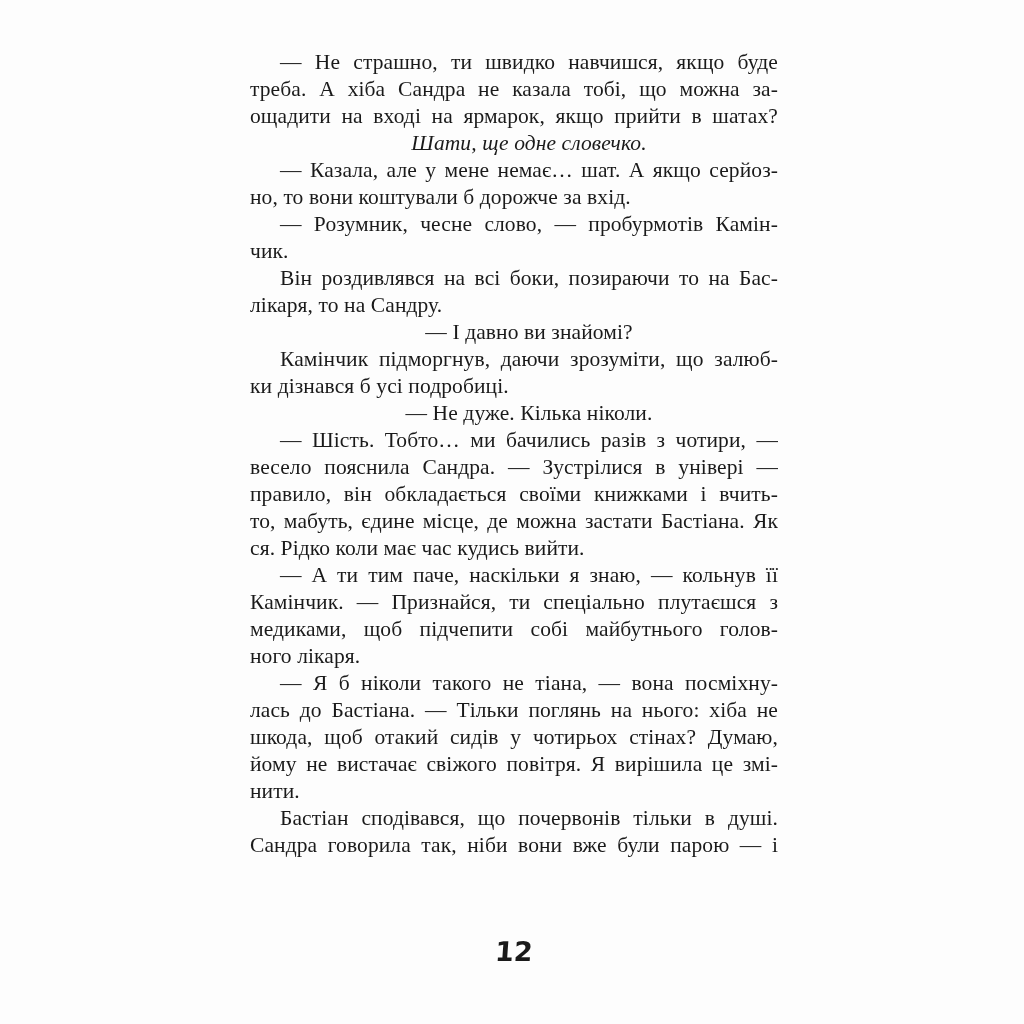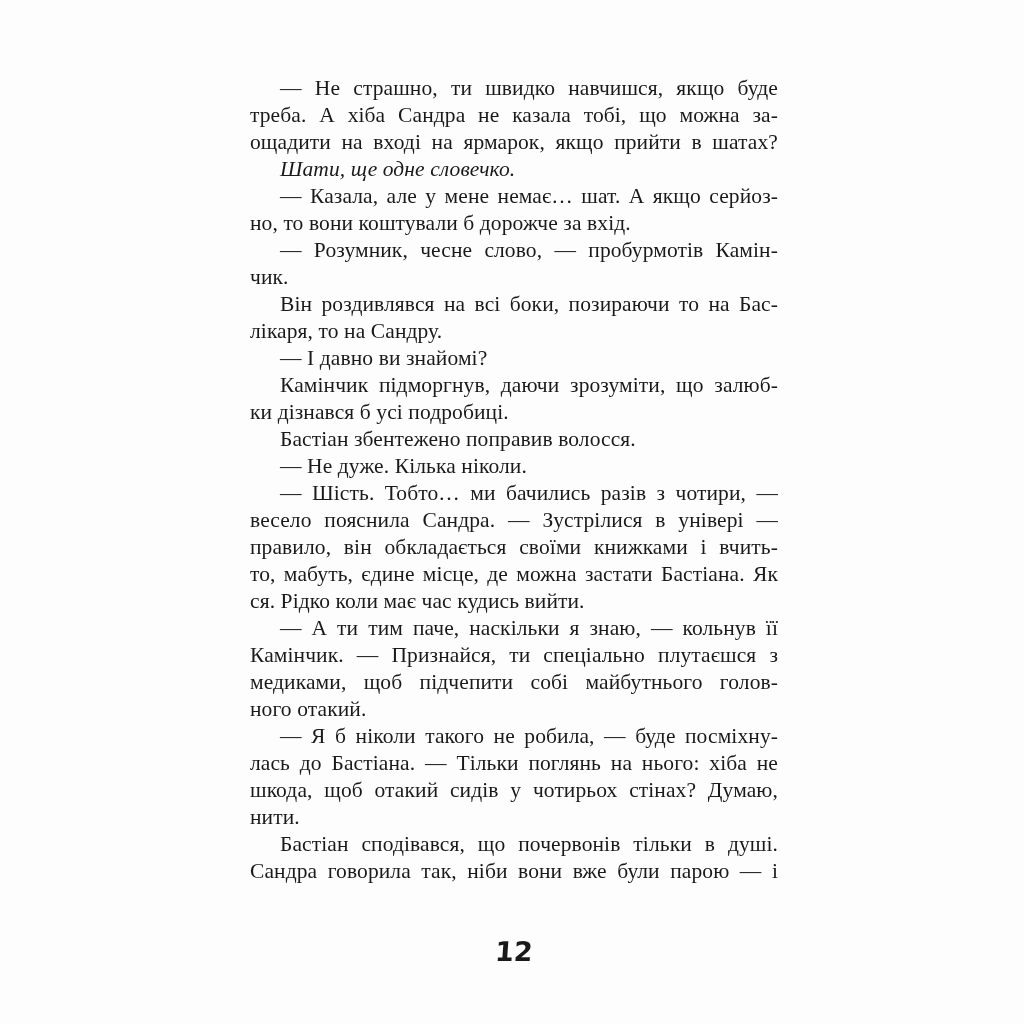--- a/index.html
+++ b/index.html
@@ -11,37 +11,37 @@
   }
   .page {
     position:relative;
     width:1024px; height:1024px;
     background: var(--paper);
     color: var(--ink);
     font-family: "Liberation Serif", "DejaVu Serif", serif;
   }
   .text-block {
     position:absolute;
-    left:250px; top:75px;
+    left:250px; top:49px;
     width:528px;
   }
   .line {
     height:27px;
     line-height:27px;
     font-size:21.5px;
     letter-spacing:0.1px;
     overflow:hidden;
     text-align:left;
   }
   .line.justify {
     text-align:justify;
     text-align-last:justify;
     -moz-text-align-last:justify;
   }
-  .line.indent { text-indent:30px; }
+  .line.indent { text-indent:30px;text-align:center; }
   .line.italic { font-style:italic; }
   .page-number {
     position:absolute;
     left:250px; top:937px;
     width:528px;
     text-align:center;
     font-family:"DejaVu Sans", sans-serif;
     font-weight:700;
     font-size:27px;
     line-height:30px;
@@ -59,32 +59,32 @@
       <div class="line indent italic">Шати, ще одне словечко.</div>
       <div class="line indent justify">— Казала, але у мене немає… шат. А якщо серйоз-</div>
       <div class="line">но, то вони коштували б дорожче за вхід.</div>
       <div class="line indent justify">— Розумник, чесне слово, — пробурмотів Камін-</div>
       <div class="line">чик.</div>
       <div class="line indent justify">Він роздивлявся на всі боки, позираючи то на Бас-</div>
       <div class="line">лікаря, то на Сандру.</div>
       <div class="line indent">— І давно ви знайомі?</div>
       <div class="line indent justify">Камінчик підморгнув, даючи зрозуміти, що залюб-</div>
       <div class="line">ки дізнався б усі подробиці.</div>
-      <div class="line indent">Бастіан збентежено поправив волосся.</div>
       <div class="line indent">— Не дуже. Кілька ніколи.</div>
       <div class="line indent justify">— Шість. Тобто… ми бачились разів з чотири, —</div>
       <div class="line justify">весело пояснила Сандра. — Зустрілися в універі —</div>
       <div class="line justify">правило, він обкладається своїми книжками і вчить-</div>
       <div class="line justify">то, мабуть, єдине місце, де можна застати Бастіана. Як</div>
       <div class="line">ся. Рідко коли має час кудись вийти.</div>
       <div class="line indent justify">— А ти тим паче, наскільки я знаю, — кольнув її</div>
       <div class="line justify">Камінчик. — Признайся, ти спеціально плутаєшся з</div>
       <div class="line justify">медиками, щоб підчепити собі майбутнього голов-</div>
-      <div class="line">ного отакий.</div>
-      <div class="line indent justify">— Я б ніколи такого не робила, — буде посміхну-</div>
+      <div class="line">ного лікаря.</div>
+      <div class="line indent justify">— Я б ніколи такого не тіана, — вона посміхну-</div>
       <div class="line justify">лась до Бастіана. — Тільки поглянь на нього: хіба не</div>
       <div class="line justify">шкода, щоб отакий сидів у чотирьох стінах? Думаю,</div>
+      <div class="line justify">йому не вистачає свіжого повітря. Я вирішила це змі-</div>
       <div class="line">нити.</div>
       <div class="line indent justify">Бастіан сподівався, що почервонів тільки в душі.</div>
       <div class="line justify">Сандра говорила так, ніби вони вже були парою — і</div>
     </div>
   <div class="page-number">12</div>
 </div>
 
 </body></html>

